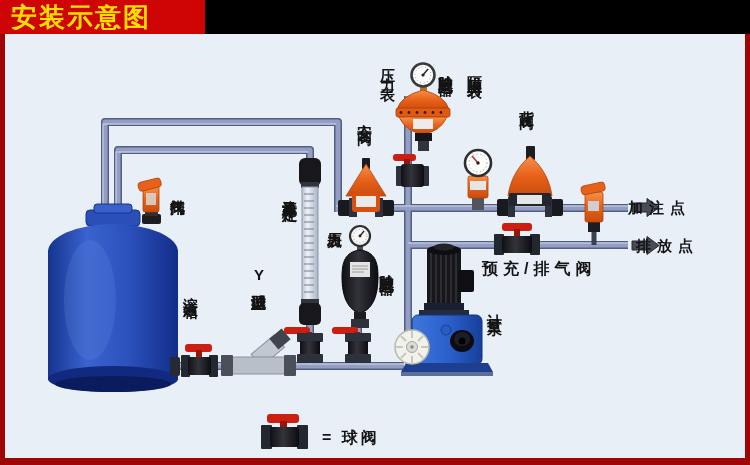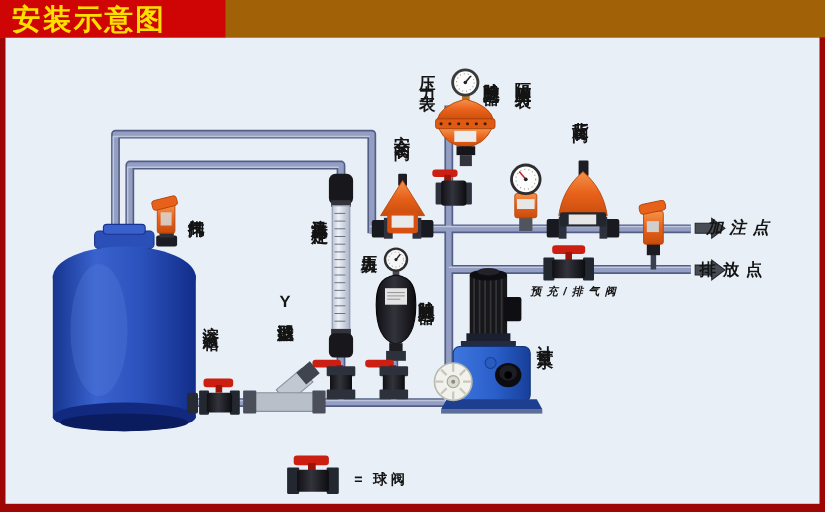--- a/index.html
+++ b/index.html
@@ -7,21 +7,21 @@
     position:relative;width:750px;height:465px;overflow:hidden;
     background:#9e0606;
     font-family:"Liberation Sans", sans-serif;
   }
   .canvas-bg{
     position:absolute;left:5px;top:34px;width:740px;height:424px;
     background:#e9eff7;
   }
   .banner{
     position:absolute;left:0;top:0;width:750px;height:34px;
-    background:#a16207;z-index:3;
+    background:#000000;z-index:3;
   }
   .banner-accent{
     position:absolute;left:0;top:0;width:205px;height:34px;
     background:#cf0505;
   }
   .page-title{
     position:absolute;left:11px;top:1px;
     font-size:26px;font-weight:bold;color:#ffdf00;
     letter-spacing:2px;line-height:32px;white-space:nowrap;
   }
@@ -29,22 +29,22 @@
   .lbl{
     position:absolute;z-index:2;color:#141414;font-weight:700;
     font-size:15px;line-height:1.1;white-space:nowrap;
   }
   .v{writing-mode:vertical-rl;text-orientation:upright;}
   .ls0{letter-spacing:0px;}
   .ls2{letter-spacing:2px;}
   .ls4{letter-spacing:4px;}
   .ls9{letter-spacing:9px;}
   .h{letter-spacing:6px;}
-  .hsmall{font-size:10px;letter-spacing:5px;font-style:italic;}
-  .legend-lbl{font-size:13px;letter-spacing:3px;}
+  .hsmall{font-size:16px;letter-spacing:5px;}
+  .legend-lbl{font-size:16px;letter-spacing:3px;}
 </style>
 </head>
 <body>
 
 <div class="frame">
   <div class="canvas-bg"></div>
 
   <svg class="diagram" width="750" height="465" viewBox="0 0 750 465">
     <defs>
       <linearGradient id="tankG" x1="0" y1="0" x2="1" y2="0">
@@ -311,21 +311,21 @@
   <div class="lbl v ls2" style="left:518px;top:99px;">背压阀</div>
   <div class="lbl v ls4" style="left:356px;top:111px;">安全阀</div>
   <div class="lbl v ls0" style="left:169px;top:188px;">排气阀</div>
   <div class="lbl v ls2" style="left:281px;top:187px;">流量标定柱</div>
   <div class="lbl v ls0" style="left:326px;top:221px;">压力表</div>
   <div class="lbl v ls2" style="left:378px;top:261px;">脉冲阻尼器</div>
   <div class="lbl v ls4" style="left:182px;top:284px;">溶液箱</div>
   <div class="lbl v ls0" style="left:250px;top:266px;">Y型过滤器</div>
   <div class="lbl v ls4" style="left:486px;top:302px;">计量泵</div>
   <div class="lbl hsmall" style="left:482px;top:260px;">预充/排气阀</div>
-  <div class="lbl h" style="left:642px;top:200px;font-style:italic;">加注点</div>
+  <div class="lbl h" style="left:628px;top:200px;">加注点</div>
   <div class="lbl h" style="left:636px;top:238px;">排放点</div>
   <div class="lbl legend-lbl" style="left:322px;top:429px;">=  球阀</div>
 
   <div class="banner">
     <div class="banner-accent"></div>
     <div class="page-title">安装示意图</div>
   </div>
 </div>
 
 </body></html>

